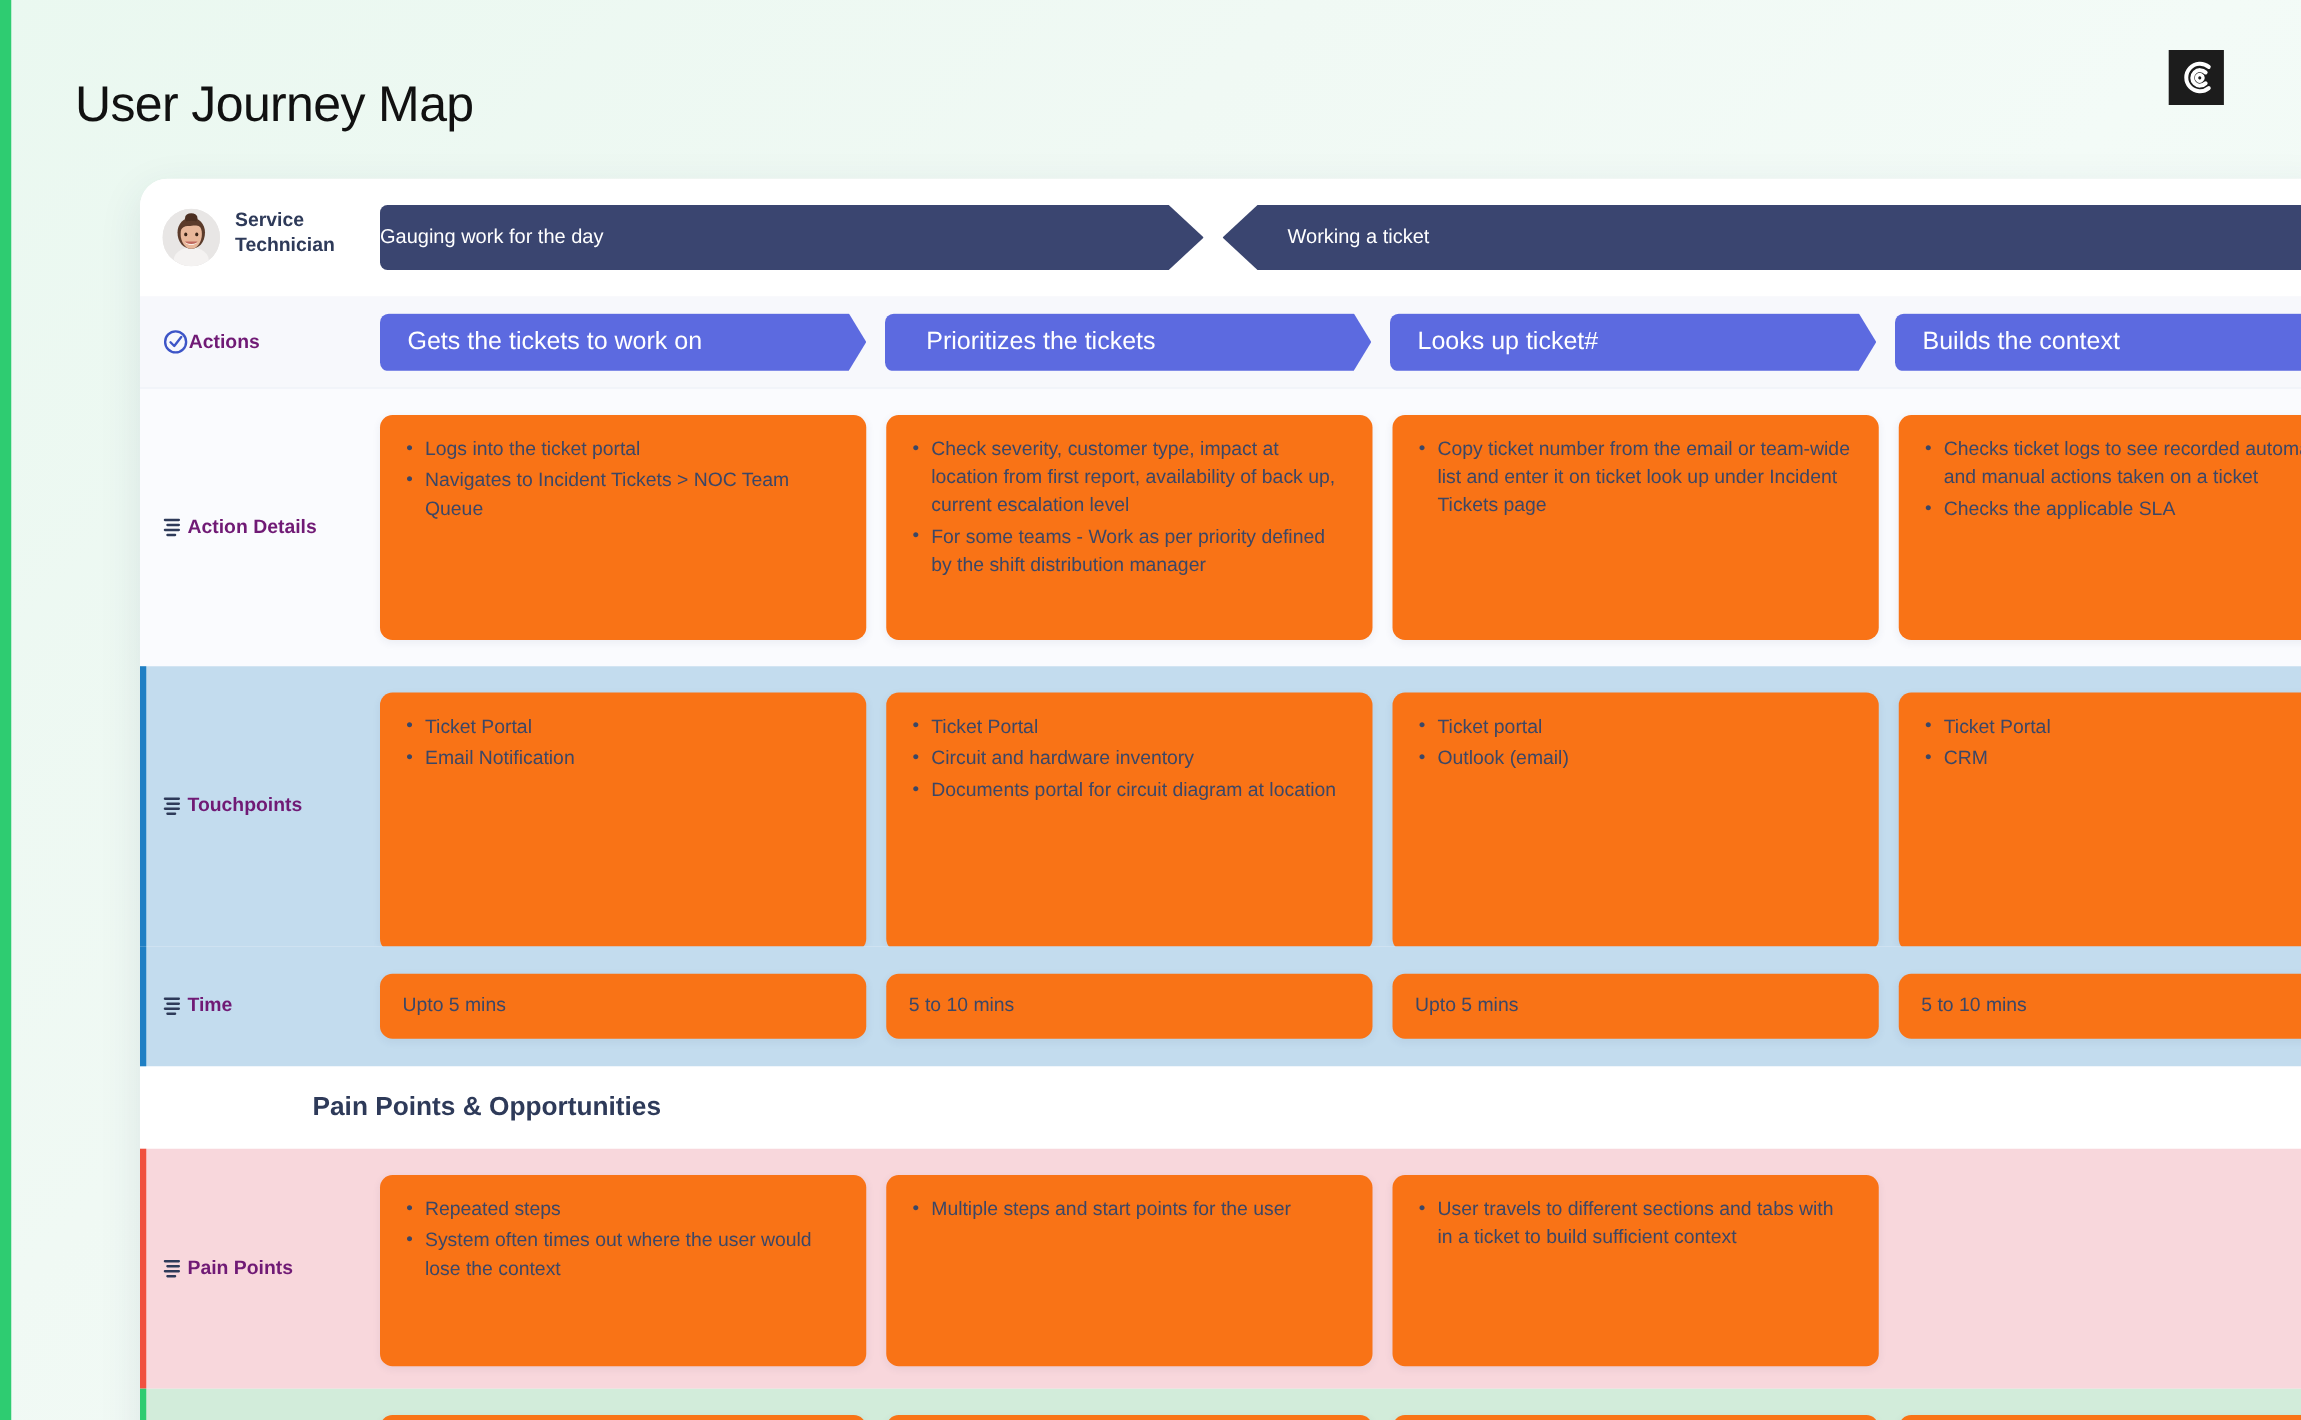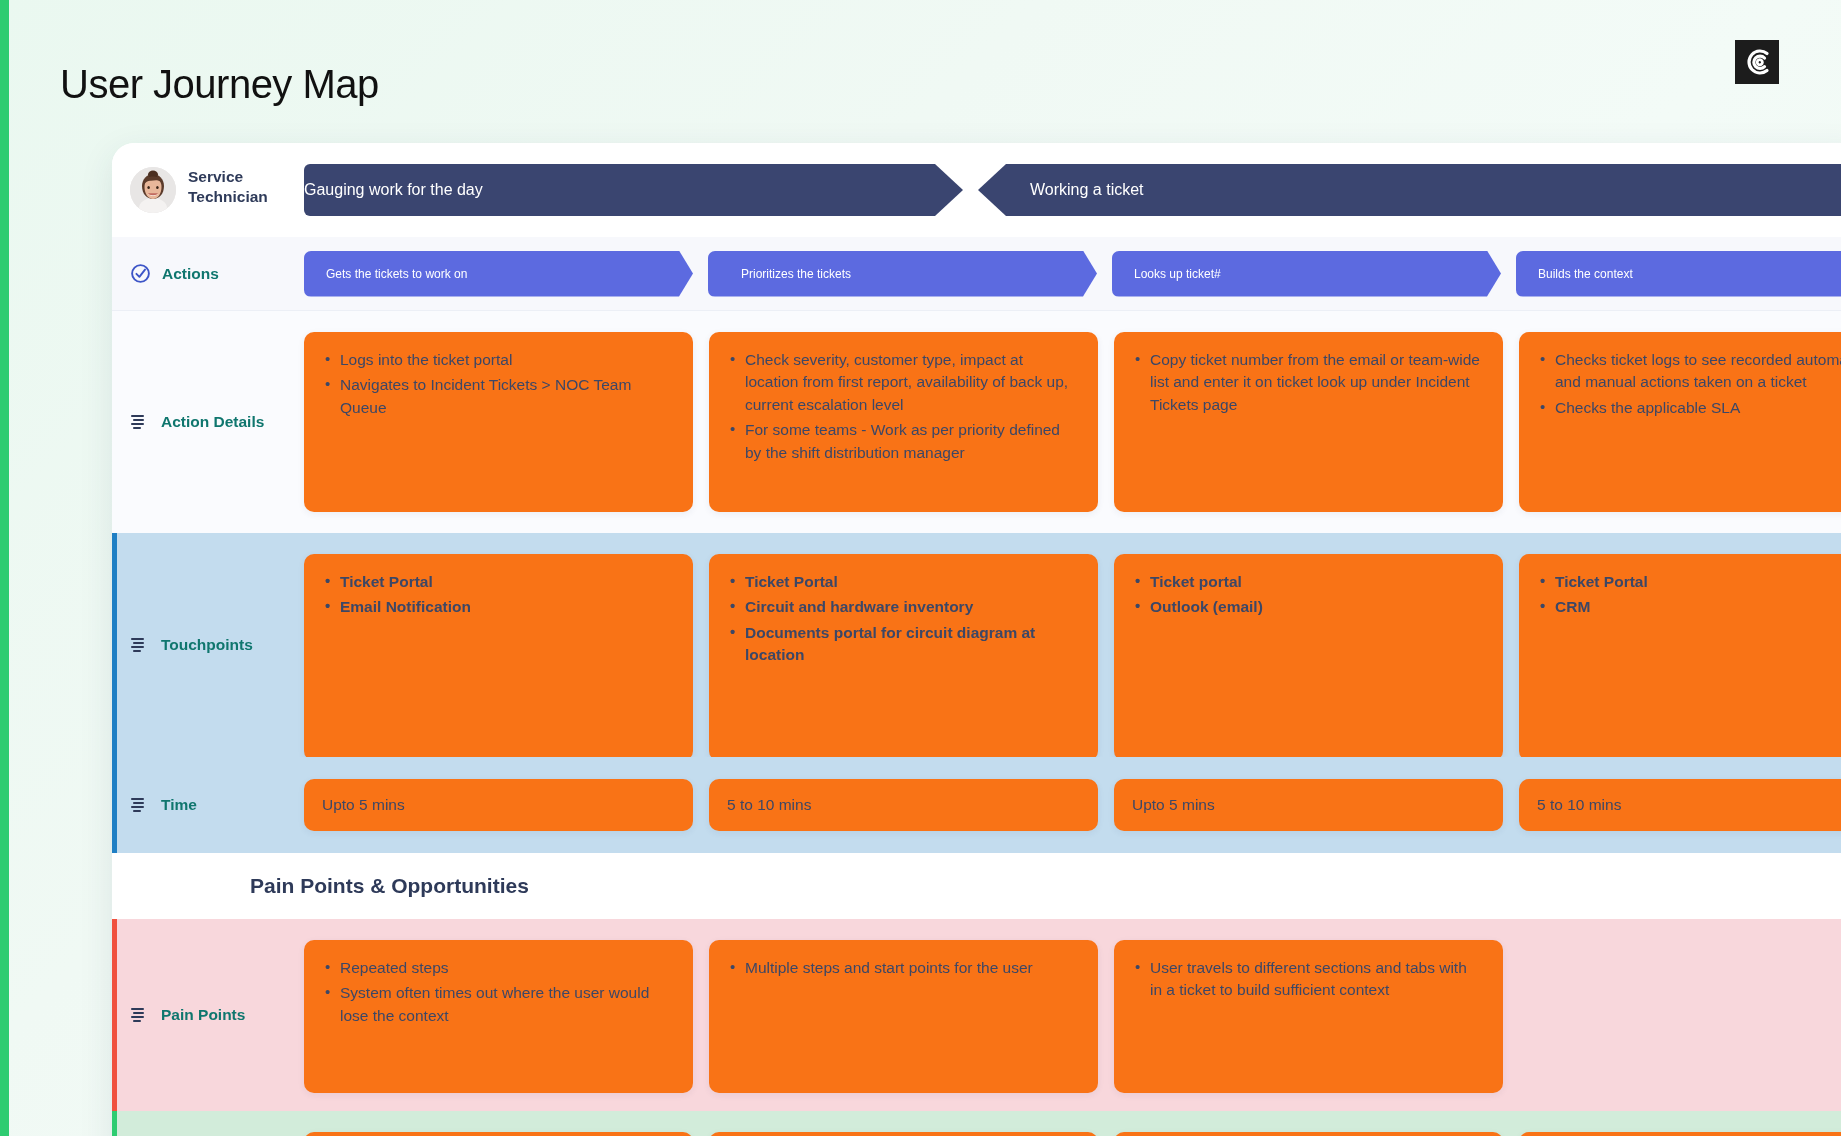--- a/index.html
+++ b/index.html
@@ -130,46 +130,46 @@
   .row-accent {
     position: absolute;
     left: 0; top: 0; bottom: 0;
     width: 5px;
   }
   .row-label {
     width: 192px;
     flex: 0 0 192px;
     display: flex;
     align-items: center;
-    gap: 11px;
+    gap: 0;
     padding-left: 18px;
     font-size: 15.5px;
     font-weight: 700;
-    color: #0f766e;
+    color: #701a75;
   }
   .row-label .icon { flex: 0 0 auto; display:flex; align-items:center; }
   .cells {
     display: flex;
     flex: 1;
     gap: 16px;
     padding: 0 0 0 0;
   }
 
   
   #actions-row {
     height: 74px;
     background: #f7f8fc;
     border-bottom: 1px solid #eceff6;
   }
   #actions-row .cells { align-items: center; gap: 15px; }
   .action-chip {
     height: 46px;
     background: #5c6ae0;
     color: #ffffff;
-    font-size: 12px;
+    font-size: 20px;
     display: flex;
     align-items: center;
     padding-left: 22px;
     border-radius: 7px;
     white-space: nowrap;
     position: relative;
     clip-path: polygon(0 0, calc(100% - 14px) 0, 100% 50%, calc(100% - 14px) 100%, 0 100%);
   }
   .action-chip.c0 { width: 389px; }
   .action-chip.c1 { width: 389px; padding-left: 33px; }
@@ -194,21 +194,21 @@
 
   .card {
     background: #f97316;
     border-radius: 10px;
     box-shadow: 0 2px 7px rgba(40,60,100,0.07);
     padding: 17px 20px 17px 18px;
     width: 389px;
     flex: 0 0 389px;
   }
   .card.tall { height: 180px; }
-  .card.tp { height: 207px; font-weight: bold; }
+  .card.tp { height: 207px; }
   .card.time { height: 52px; padding: 0 18px; display: flex; align-items: center; }
   .card.pain { height: 153px; }
   .card.opp { height: 170px; }
 
   .card ul { list-style: none; }
   .card li {
     position: relative;
     padding-left: 18px;
     font-size: 15.5px;
     line-height: 1.45;

